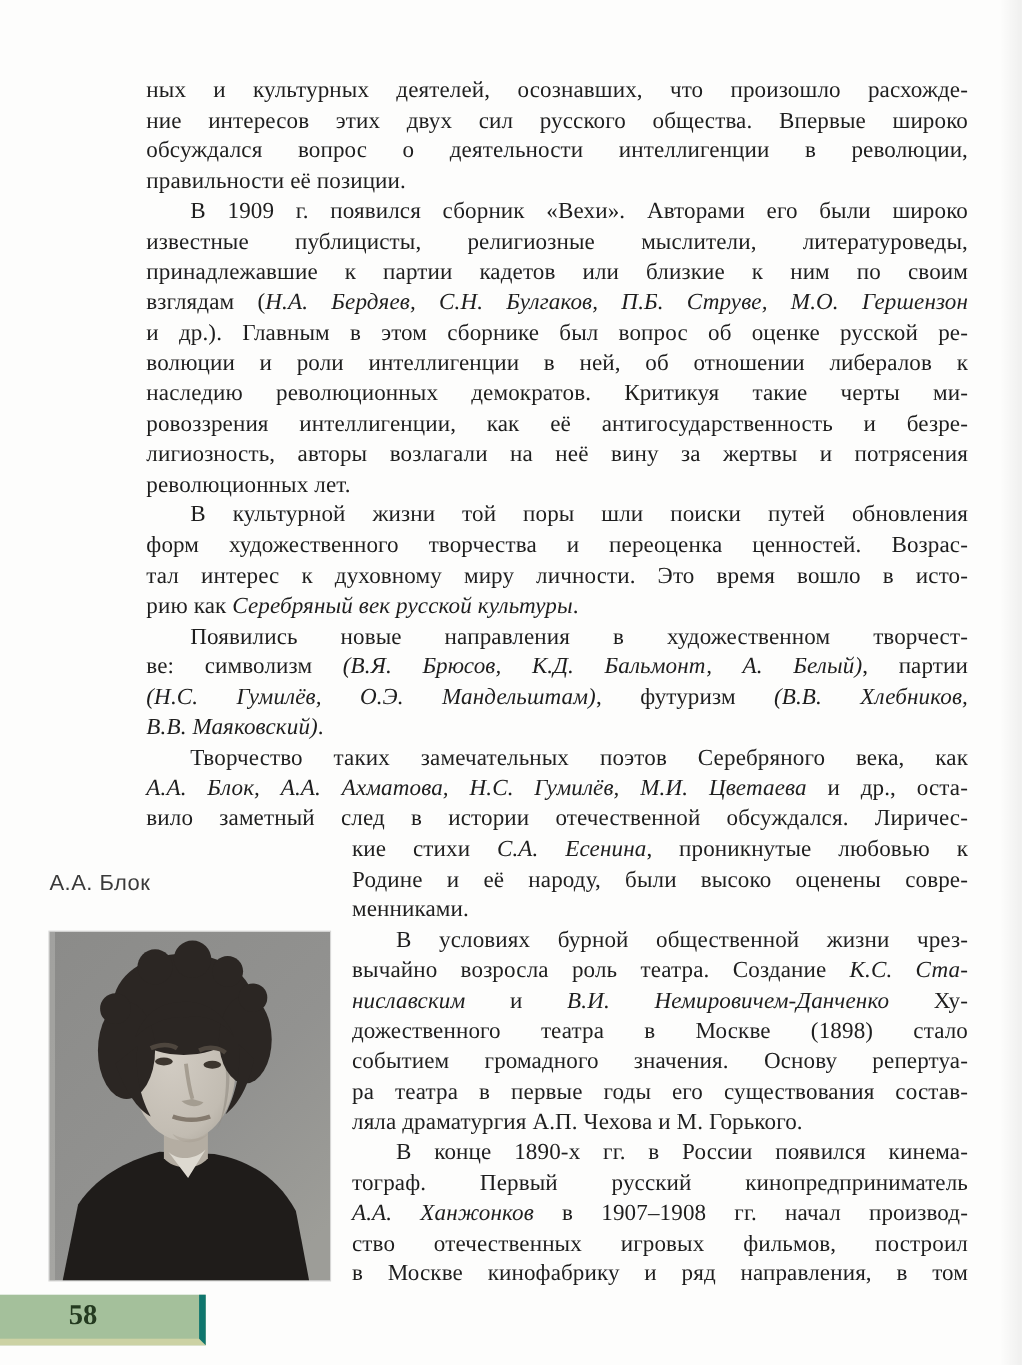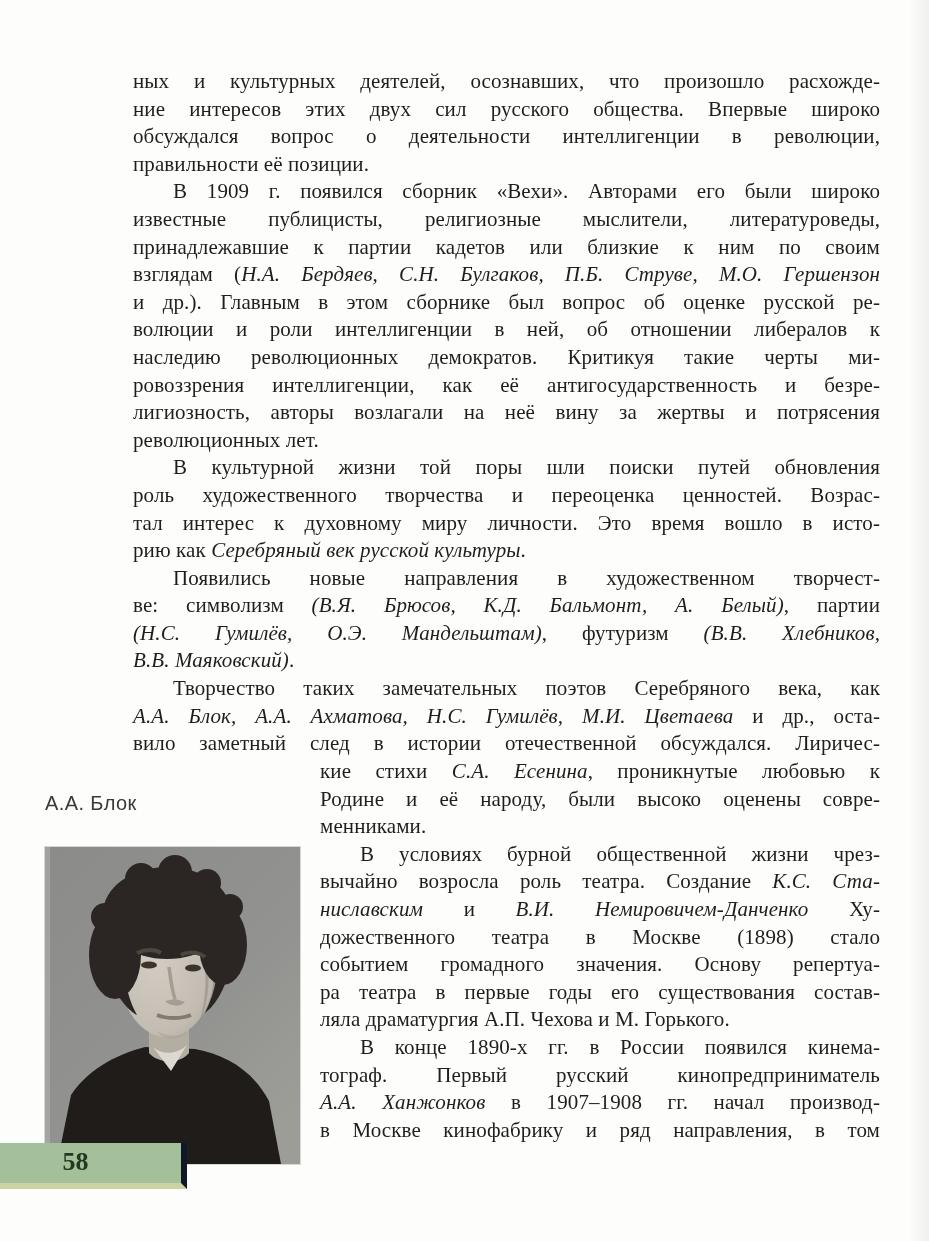--- a/index.html
+++ b/index.html
@@ -44,24 +44,24 @@
     font-size:20px; color:#3a3a3a; letter-spacing:0.4px;text-align:center;
   }
   
   .photo{
     position:absolute; left:45px; top:847px;
     width:255px; height:317px;
     box-shadow:0 0 0 1px rgba(0,0,0,0.15);
   }
   
   .pagenum-box{
-    position:absolute; left:0; top:1143px;
+    position:absolute; left:0; top:1177px;
     width:181px; height:40px;
     background:#a4c09b;
-    border-right:6px solid #0f172a;
+    border-right:6px solid #0f766e;
     border-bottom:6px solid #ccd2a4;
   }
   .pagenum{
     position:absolute; left:0; top:4px; width:100%;
     text-align:center; padding-right:30px; box-sizing:border-box;
     font-size:26px; font-weight:bold; color:#243a20;
     font-family:"Liberation Serif","DejaVu Serif",serif;
   }
 </style>
 </head>
@@ -78,21 +78,21 @@
       <div class="line"><span>известные публицисты, религиозные мыслители, литературоведы,</span></div>
       <div class="line"><span>принадлежавшие к партии кадетов или близкие к ним по своим</span></div>
       <div class="line"><span>взглядам (</span><span class="it">Н.А. Бердяев, С.Н. Булгаков, П.Б. Струве, М.О. Гершензон</span></div>
       <div class="line"><span>и др.). Главным в этом сборнике был вопрос об оценке русской ре-</span></div>
       <div class="line"><span>волюции и роли интеллигенции в ней, об отношении либералов к</span></div>
       <div class="line"><span>наследию революционных демократов. Критикуя такие черты ми-</span></div>
       <div class="line"><span>ровоззрения интеллигенции, как её антигосударственность и безре-</span></div>
       <div class="line"><span>лигиозность, авторы возлагали на неё вину за жертвы и потрясения</span></div>
       <div class="line last"><span>революционных лет.</span></div>
       <div class="line indent"><span>В культурной жизни той поры шли поиски путей обновления</span></div>
-      <div class="line"><span>роль художественного творчества и переоценка ценностей. Возрас-</span></div>
+      <div class="line"><span>форм художественного творчества и переоценка ценностей. Возрас-</span></div>
       <div class="line"><span>тал интерес к духовному миру личности. Это время вошло в исто-</span></div>
       <div class="line last"><span>рию как </span><span class="it">Серебряный век русской культуры</span><span>.</span></div>
       <div class="line indent"><span>Появились новые направления в художественном творчест-</span></div>
       <div class="line"><span>ве: символизм </span><span class="it">(В.Я. Брюсов, К.Д. Бальмонт, А. Белый)</span><span>, партии</span></div>
       <div class="line"><span class="it">(Н.С. Гумилёв, О.Э. Мандельштам)</span><span>, футуризм </span><span class="it">(В.В. Хлебников,</span></div>
       <div class="line last"><span class="it">В.В. Маяковский)</span><span>.</span></div>
       <div class="line indent"><span>Творчество таких замечательных поэтов Серебряного века, как</span></div>
       <div class="line"><span class="it">А.А. Блок, А.А. Ахматова, Н.С. Гумилёв, М.И. Цветаева</span><span> и др., оста-</span></div>
       <div class="line"><span>вило заметный след в истории отечественной обсуждался. Лиричес-</span></div>
     </div>
@@ -104,20 +104,21 @@
       <div class="line indent"><span>В условиях бурной общественной жизни чрез-</span></div>
       <div class="line"><span>вычайно возросла роль театра. Создание </span><span class="it">К.С. Ста-</span></div>
       <div class="line"><span class="it">ниславским</span><span> и </span><span class="it">В.И. Немировичем-Данченко</span><span> Ху-</span></div>
       <div class="line"><span>дожественного театра в Москве (1898) стало</span></div>
       <div class="line"><span>событием громадного значения. Основу репертуа-</span></div>
       <div class="line"><span>ра театра в первые годы его существования состав-</span></div>
       <div class="line last"><span>ляла драматургия А.П. Чехова и М. Горького.</span></div>
       <div class="line indent"><span>В конце 1890-х гг. в России появился кинема-</span></div>
       <div class="line"><span>тограф. Первый русский кинопредприниматель</span></div>
       <div class="line"><span class="it">А.А. Ханжонков</span><span> в 1907–1908 гг. начал производ-</span></div>
+      <div class="line"><span>ство отечественных игровых фильмов, построил</span></div>
       <div class="line"><span>в Москве кинофабрику и ряд направления, в том</span></div>
     </div>
 
   <div class="caption">А.А. Блок</div>
 
   <svg class="photo" viewBox="0 0 255 317" preserveAspectRatio="none">
     <defs>
       <linearGradient id="pbg" x1="0" y1="0" x2="0.8" y2="1">
         <stop offset="0" stop-color="#8b8b89"></stop>
         <stop offset="0.6" stop-color="#929290"></stop>

